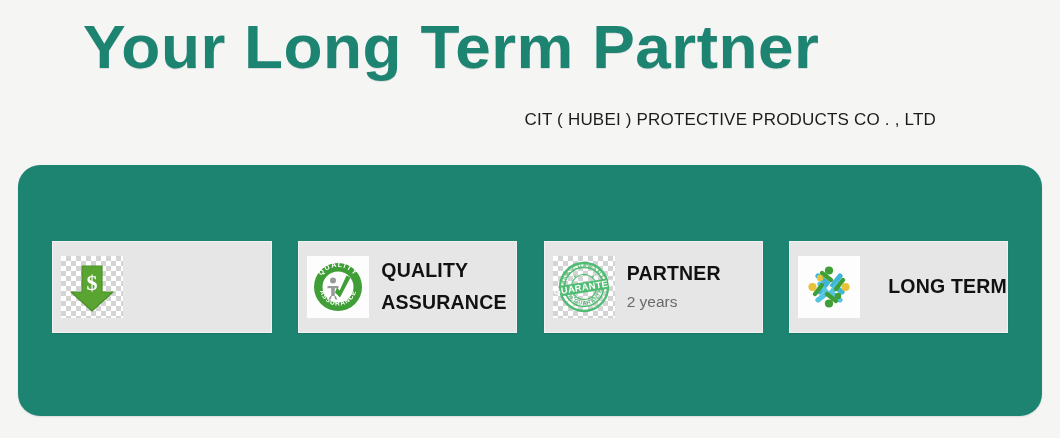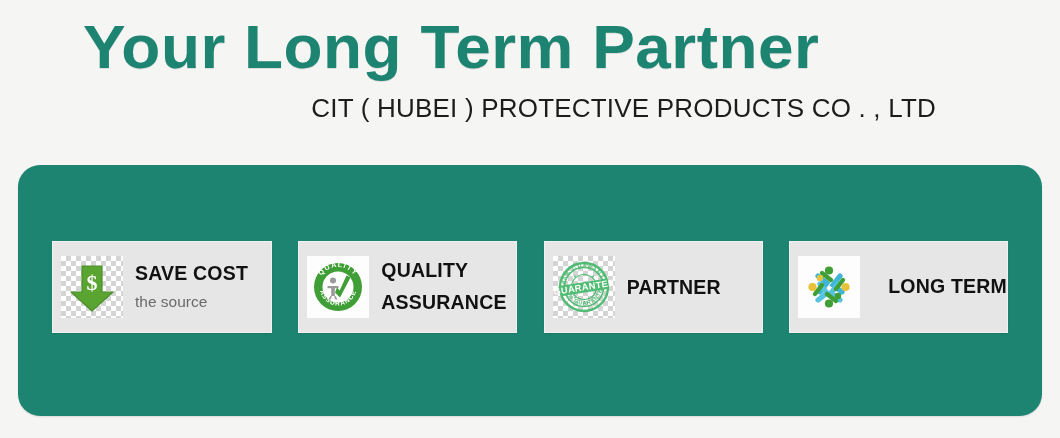--- a/index.html
+++ b/index.html
@@ -34,22 +34,22 @@
     letter-spacing: 0.5px;
     line-height: 1.08;
     white-space: nowrap;
     transform: scaleX(1.03);
     transform-origin: left center;
     text-shadow: 0 1px 0 rgba(0,0,0,0.10);
   }
   .subline {
     position: absolute;
     right: 124px;
-    top: 93px;
-    font-size: 26px;
+    top: 110px;
+    font-size: 17px;
     font-weight: 400;
     color: #1c1c1c;
     letter-spacing: 0.2px;
     white-space: nowrap;
   }
 
   
   .panel {
     position: absolute;
     left: 18px;
@@ -146,24 +146,20 @@
 
 <div class="panel">
   <div class="cards">
 
     <div class="card card-1">
       <div class="icon-box checker">
         <svg width="62" height="62" viewBox="0 0 62 62">
           <path d="M21 10 H41 V36 H52 L31 55 L10 36 H21 Z" fill="#5aa432" stroke="#4b8f2a" stroke-width="1.2" stroke-linejoin="round"></path>
           <text x="31" y="34" text-anchor="middle" font-family="Liberation Serif, serif" font-size="22" font-weight="bold" fill="#ffffff">$</text>
         </svg>
-      </div>
-      <div class="card-text">
-        <div class="t-main">SAVE COST</div>
-        <div class="t-sub">the source</div>
       </div>
     </div>
 
     <div class="card card-2">
       <div class="icon-box">
         <svg width="62" height="62" viewBox="0 0 62 62">
           <defs>
             <path id="arcTop" d="M 11,31 A 20,20 0 0 1 51,31" fill="none"></path>
             <path id="arcBot" d="M 12.5,31 A 18.5,18.5 0 0 0 49.5,31" fill="none"></path>
           </defs>
@@ -218,20 +214,21 @@
             </g>
             <g transform="rotate(-9 31 31)">
               <rect x="7" y="26.2" width="48" height="10.4" rx="1.2" fill="#45b96a"></rect>
               <text x="31" y="34.3" text-anchor="middle" font-family="Liberation Sans, sans-serif" font-size="9.2" font-weight="bold" fill="#ffffff" letter-spacing="0.4">GUARANTEE</text>
             </g>
           </g>
         </svg>
       </div>
       <div class="card-text">
         <div class="t-main">PARTNER</div>
+        <div class="t-sub">2 years</div>
       </div>
     </div>
 
     <div class="card card-4">
       <div class="icon-box">
         <svg width="62" height="62" viewBox="0 0 62 62">
           <g stroke-linecap="round" fill="none" stroke-width="5.2">
             <path d="M20 20 L29 27 L22 36" stroke="#3fb6d8"></path>
             <path d="M42 20 L35 29 L44 36" stroke="#3fb6d8"></path>
             <path d="M20 44 L29 37 L22 28" stroke="#56c3e0"></path>

